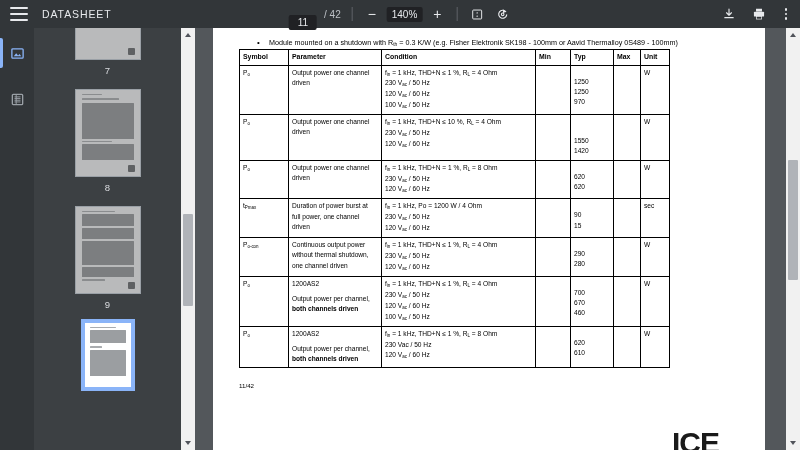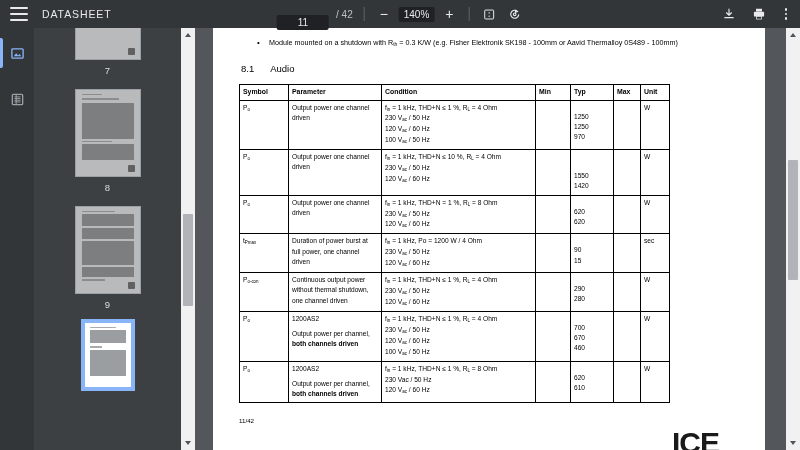--- a/index.html
+++ b/index.html
@@ -26,21 +26,21 @@
   .doc-title {
     font-size: 10.5px; letter-spacing: 0.9px; color: #e8eaed;
     white-space: nowrap; font-weight: 400;
   }
   .tb-center {
     position: absolute; left: 50%; transform: translateX(-50%);
     display: flex; align-items: center; gap: 7px;
   }
   .page-box {
     background: #202124; color: #e8eaed;
-    font-size: 10px; padding: 2px 21px; border-radius: 2px;
+    font-size: 10px; padding: 2px 9px; border-radius: 2px;
     min-width: 20px; text-align: center; border: none;
     font-family: "Liberation Sans", sans-serif;
     margin-top: 16px;
   }
   .page-total { font-size: 10px; color: #bdc1c6; }
   .tb-sep { width: 1px; height: 14px; background: #5f6368; margin: 0 4px; }
   .zoom-btn {
     width: 16px; height: 16px; display: flex; align-items: center; justify-content: center;
     cursor: pointer; color: #e8eaed; font-size: 14px; line-height: 1; user-select: none;
   }
@@ -325,24 +325,20 @@
 
   <div class="viewer">
     <div class="page">
       <div class="page-inner">
 
         <div class="bullet-row">
           <span class="bullet-dot">•</span>
           <span class="bullet-txt"><span>Module mounted on a shutdown with R</span><sub>th</sub><span> = 0.3 K/W (e.g. Fisher Elektronik SK198 - 100mm or Aavid Thermalloy 0S489 - 100mm)</span></span>
         </div>
 
-        <div class="sec-head">
-          <span>8.1</span>
-          <span>Audio</span>
-        </div>
 
         <table class="spec">
           <colgroup>
             <col class="c-sym">
               <col class="c-par">
               <col class="c-cond">
             <col class="c-min">
               <col class="c-typ">
               <col class="c-max">
               <col class="c-unit">

